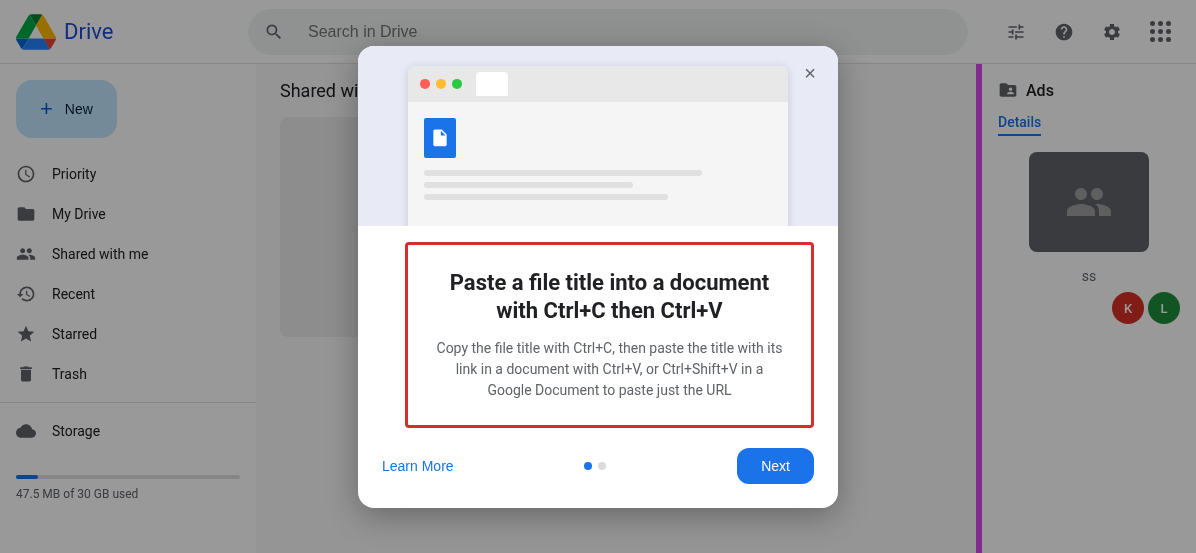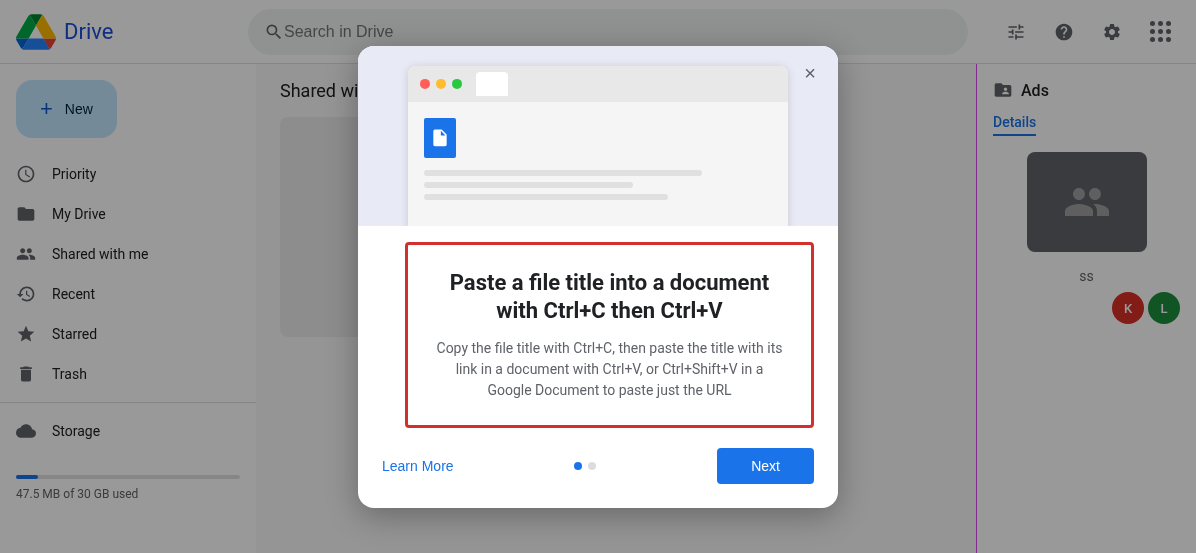--- a/index.html
+++ b/index.html
@@ -9,21 +9,21 @@
     .header {
       display: flex; align-items: center; height: 64px;
       background: #fff; padding: 0 16px; gap: 12px;
       border-bottom: 1px solid #e0e0e0; position: relative; z-index: 1;
     }
     .logo-area { display: flex; align-items: center; gap: 8px; width: 220px; }
     .logo-icon { width: 40px; height: 40px; }
     .logo-text { font-size: 22px; color: #1d4ed8; font-weight: 400; }
     .search-bar {
       flex: 1; max-width: 720px; display: flex; align-items: center;
-      background: #f1f3f4; border-radius: 24px; padding: 0 16px; height: 46px; gap: 0;
+      background: #f1f3f4; border-radius: 24px; padding: 0 16px; height: 46px; gap: 24px;
     }
     .search-bar input {
       border: none; background: transparent; font-size: 16px; color: #202124;
       outline: none; flex: 1;
     }
     .header-actions { display: flex; align-items: center; gap: 8px; margin-left: auto; }
     .icon-btn {
       width: 40px; height: 40px; border-radius: 50%; border: none; background: transparent;
       cursor: pointer; display: flex; align-items: center; justify-content: center;
       color: #5f6368; font-size: 20px;
@@ -57,21 +57,21 @@
     .content { flex: 1; background: #f8f9fa; position: relative; overflow: hidden; }
     .content-header {
       display: flex; align-items: center; padding: 16px 24px;
       background: #f8f9fa; gap: 8px;
     }
     .content-title { font-size: 18px; color: #202124; }
     .chevron { color: #5f6368; font-size: 18px; }
 
     
     .right-panel {
-      width: 220px; background: #fff; border-left: 1px solid #d946ef;
+      width: 220px; background: #fff; border-left: 6px solid #d946ef;
       padding: 16px; flex-shrink: 0;
     }
     .ads-header { display: flex; align-items: center; gap: 8px; font-size: 16px; color: #202124; font-weight: 500; margin-bottom: 12px; }
     .details-tab { color: #1a73e8; font-size: 14px; font-weight: 500; border-bottom: 2px solid #1a73e8; padding-bottom: 4px; display: inline-block; }
     .folder-preview {
       width: 120px; height: 100px; background: #5f6368; border-radius: 8px;
       margin: 16px auto; display: flex; align-items: center; justify-content: center;
     }
     .ss-text { font-size: 14px; color: #5f6368; text-align: center; margin-top: 8px; }
 
@@ -147,22 +147,22 @@
       padding: 20px 24px 24px;
     }
     .learn-more { color: #1a73e8; font-size: 14px; text-decoration: none; cursor: pointer; background: none; border: none; }
     .dots-indicator { display: flex; gap: 6px; align-items: center; }
     .dot-indicator {
       width: 8px; height: 8px; border-radius: 50%;
     }
     .dot-active { background: #1a73e8; }
     .dot-inactive { background: #dadce0; }
     .next-btn {
-      background: #1a73e8; color: #fff; border: none; border-radius: 4px;
-      padding: 10px 34px; font-size: 14px; font-weight: 500; cursor: pointer;
+      background: #1a73e8; color: #fff; border: none; border-radius: 12px;
+      padding: 10px 24px; font-size: 14px; font-weight: 500; cursor: pointer;
     }
 
     
     .avatar-row { display: flex; gap: 4px; margin-top: 8px; justify-content: flex-end; }
     .avatar { width: 32px; height: 32px; border-radius: 50%; display: flex; align-items: center; justify-content: center; font-size: 13px; color: #fff; font-weight: 500; }
 
     
     .grid-icon { display: grid; grid-template-columns: repeat(3,5px); gap: 3px; }
     .grid-dot { width: 5px; height: 5px; background: #5f6368; border-radius: 50%; }
   </style>

